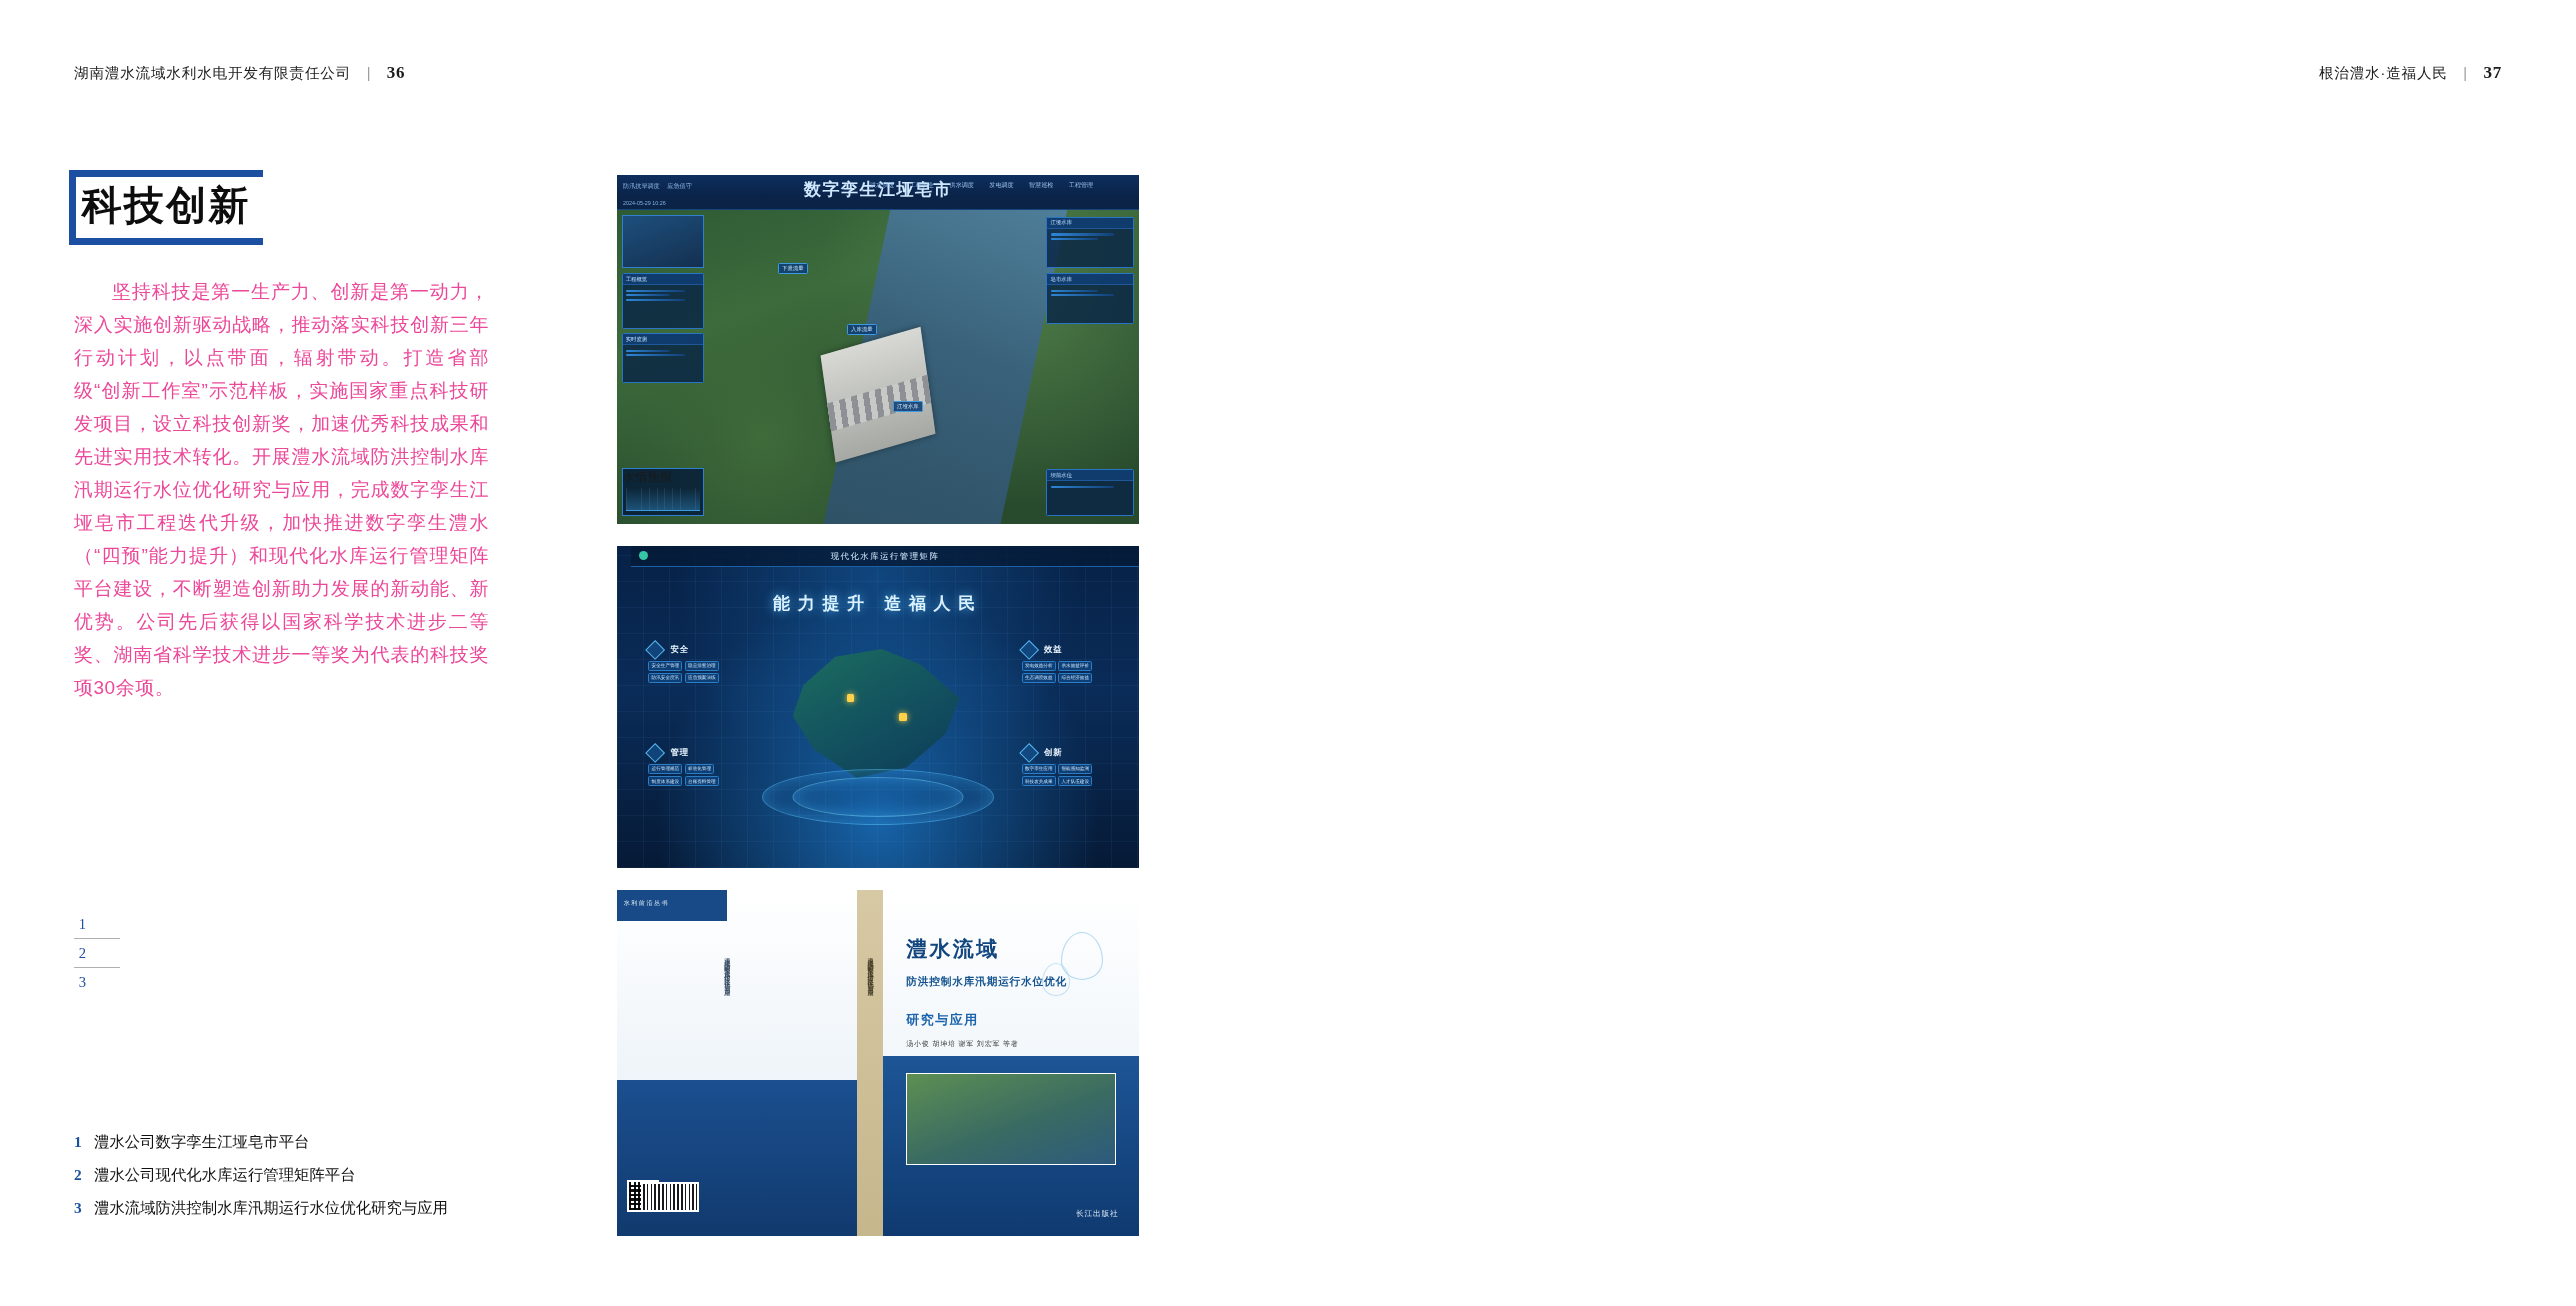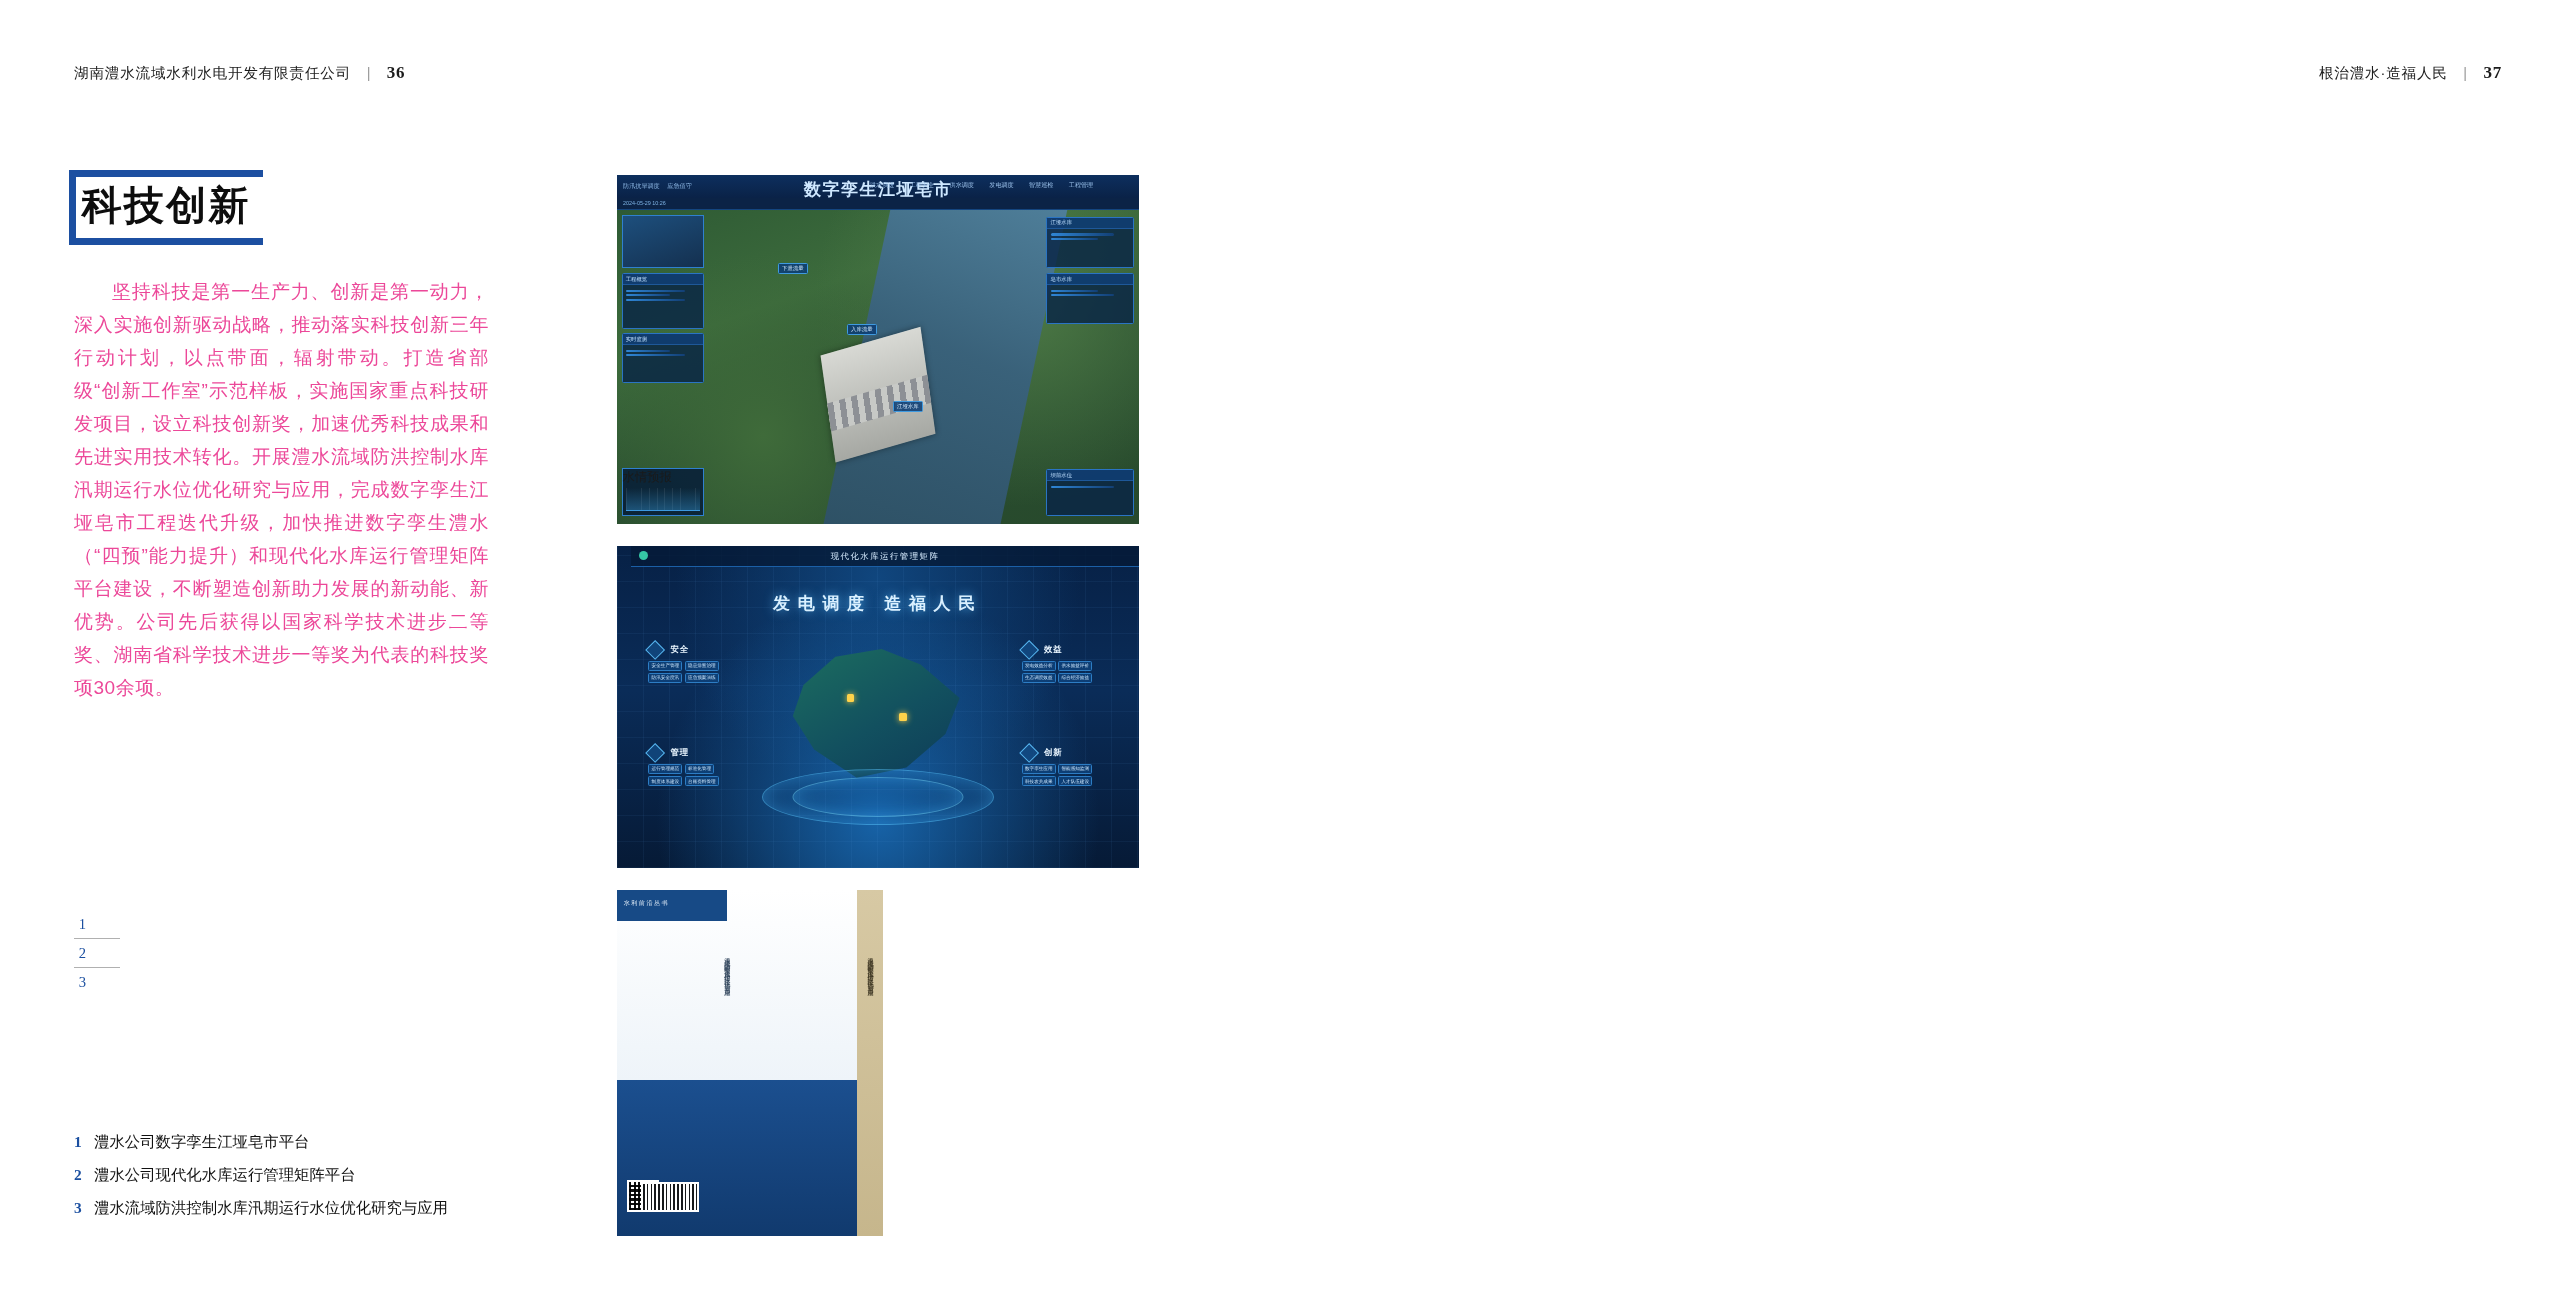--- a/index.html
+++ b/index.html
@@ -487,21 +487,21 @@
 
     <div class="img fig-matrix">
       <div class="mx-bg"></div>
       <div class="mx-grid"></div>
 
       <div class="mx-header">
         <span class="logo"></span>
         <span class="t">现代化水库运行管理矩阵</span>
       </div>
 
-      <div class="mx-title">发电调度 造福人民</div>
+      <div class="mx-title">能力提升 造福人民</div>
 
       <div class="mx-island"></div>
       <div class="mx-pin" style="left:44%; top:46%;"></div>
       <div class="mx-pin" style="left:54%; top:52%;"></div>
       <div class="mx-ring"></div>
       <div class="mx-ring r2"></div>
 
       <div class="mx-card" style="left:6%; top:30%;">
         <div class="cap">
           <span class="dot"></span>
@@ -562,20 +562,30 @@
         </div>
         <div class="bk-backtext">澧水流域防洪控制水库汛期运行水位优化研究与应用</div>
         <div class="bk-qr"></div>
         <div class="bk-barcode"></div>
       </div>
 
       <div class="bk-spine">
         <span class="stxt">澧水流域防洪控制水库汛期运行水位优化研究与应用</span>
       </div>
 
+      <div class="bk-front">
+        <div class="bk-drop"></div>
+        <div class="bk-drop d2"></div>
+        <div class="bk-title">澧水流域</div>
+        <div class="bk-sub">防洪控制水库汛期运行水位优化</div>
+        <div class="bk-sub2">研究与应用</div>
+        <div class="bk-authors">汤小俊  胡坤培  谢军  刘宏军  等著</div>
+        <div class="bk-photo"></div>
+        <div class="bk-pub">长江出版社</div>
+      </div>
     </div>
   </div>
 
   <div class="page page-right">
 
     <div class="runhead runhead-right">
       <span>根治澧水·造福人民</span>
       <span class="sep">|</span>
       <span class="folio">37</span>
     </div>

